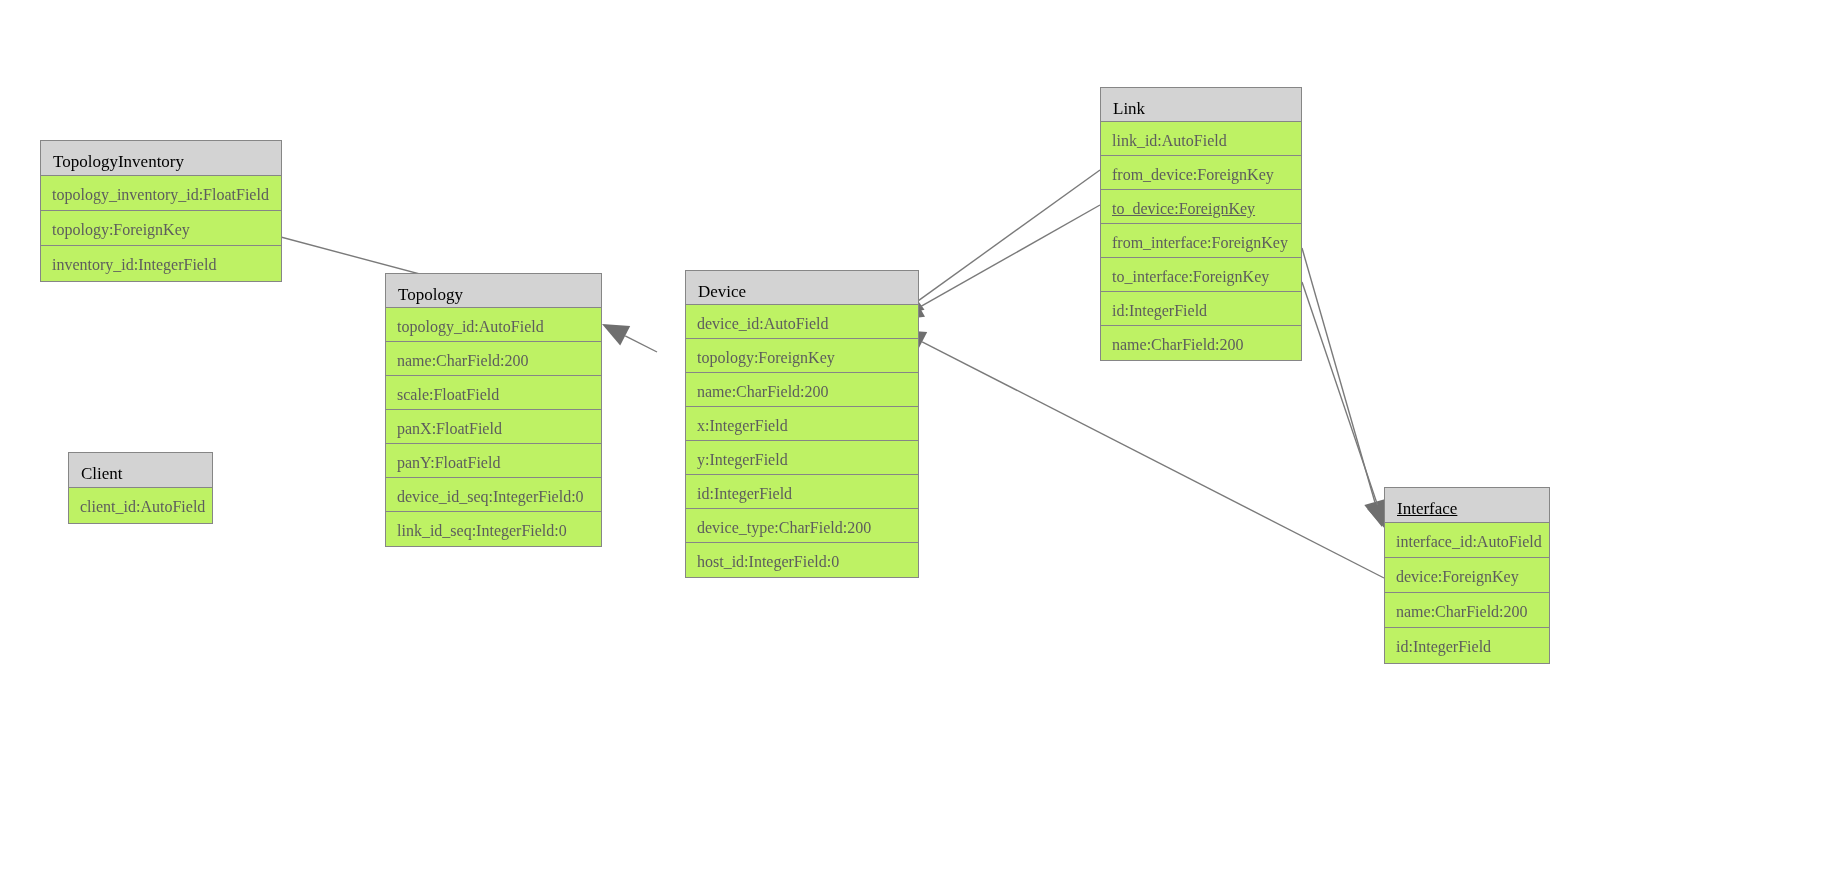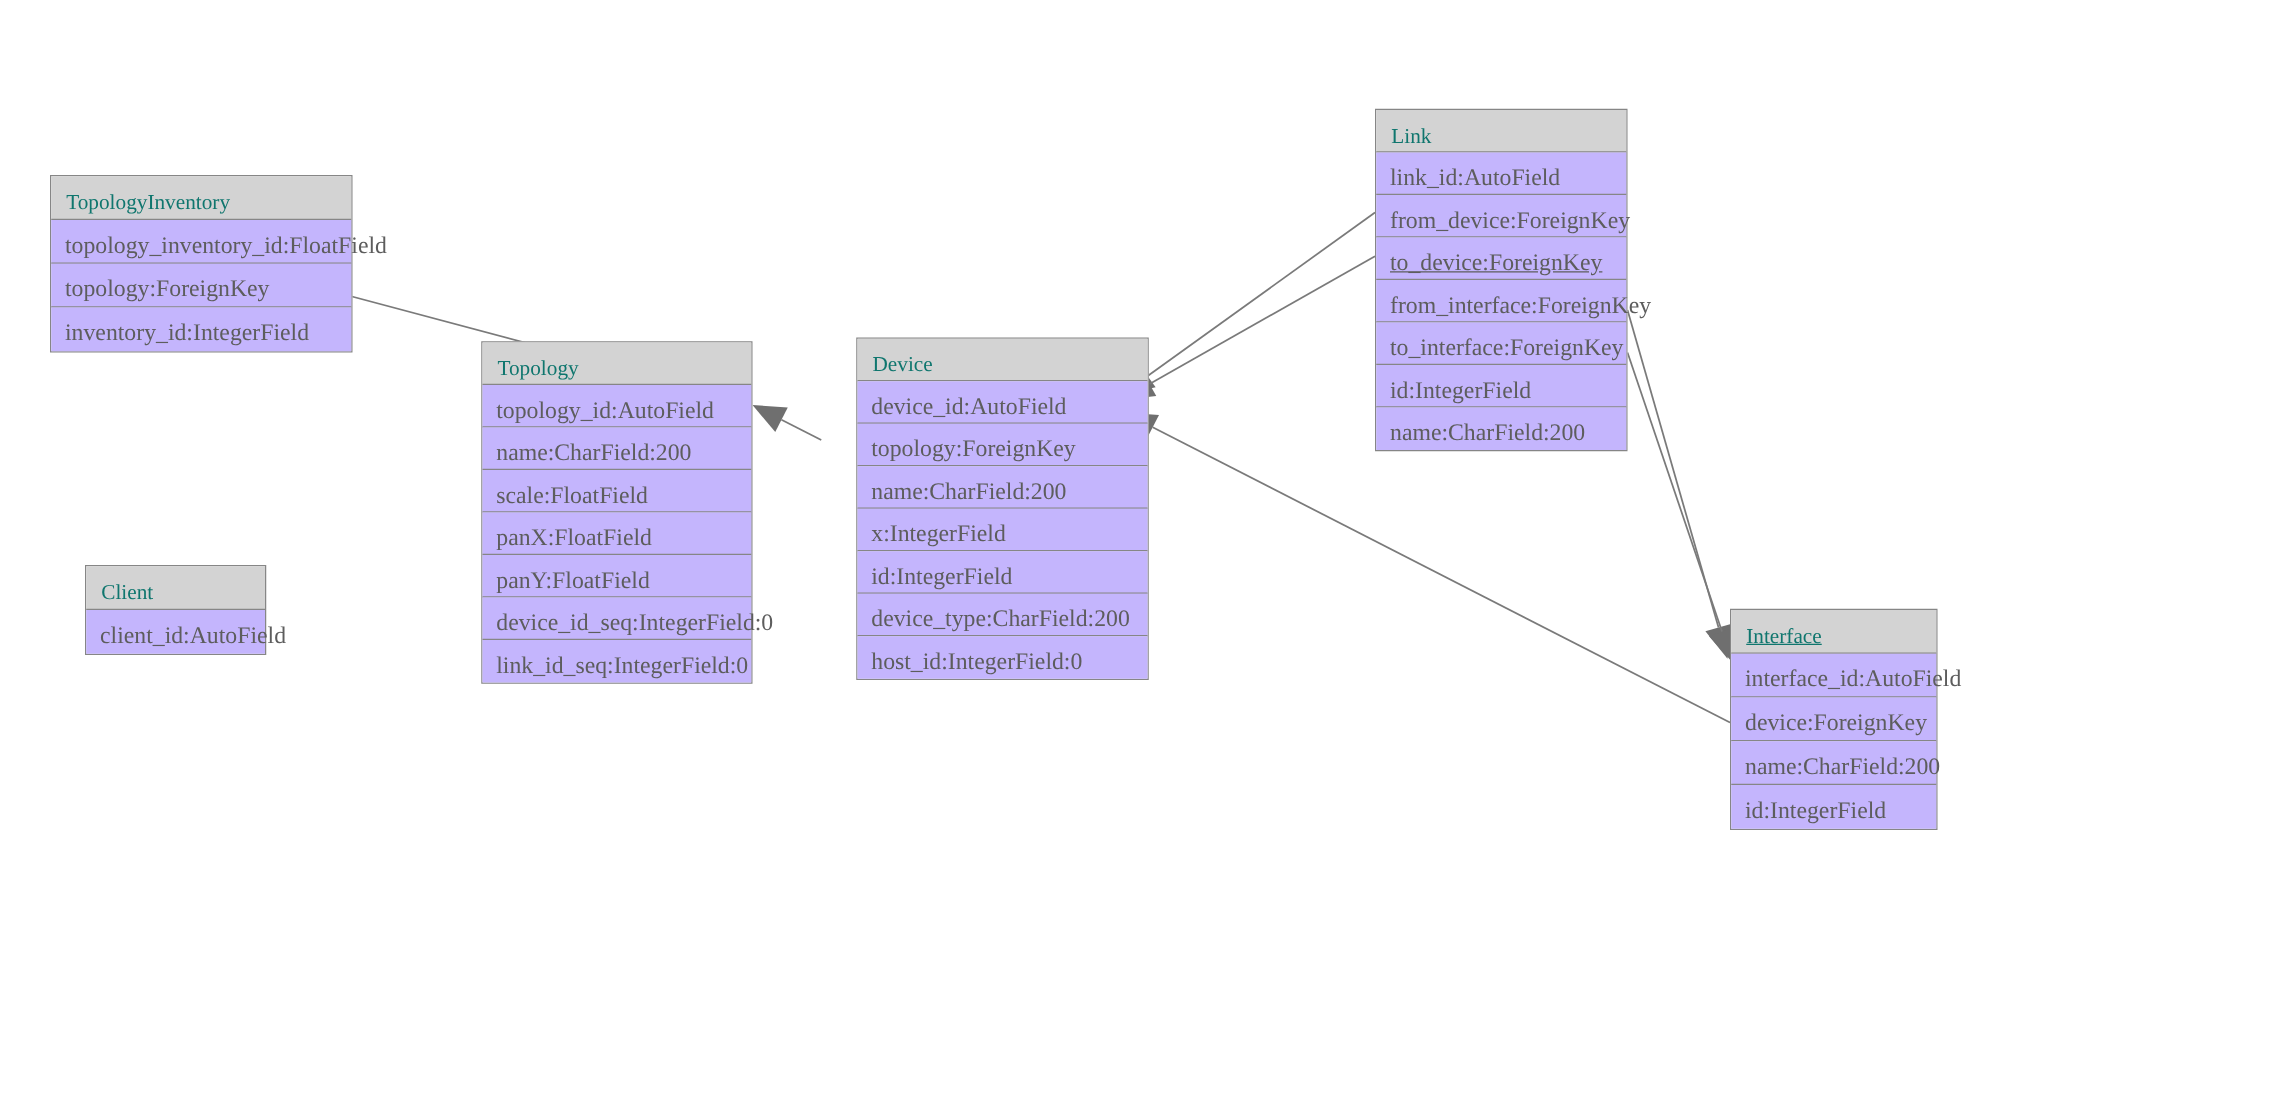--- a/index.html
+++ b/index.html
@@ -28,32 +28,32 @@
     position: absolute;
     box-sizing: border-box;
     border: 1px solid #868686;
     background: #ffffff;
     z-index: 2;
   }
   .entity-header {
     box-sizing: border-box;
     background: #d3d3d3;
     border-bottom: 1px solid #868686;
-    color: #0f766e;
+    color: #000000;
     font-size: 17px;
     line-height: 1;
     padding: 12px 20px 12px 12px;
     white-space: nowrap;
   }
   .entity-field {
     box-sizing: border-box;
-    background: #c4b5fd;
+    background: #bef264;
     border-bottom: 1px solid #868686;
     color: #5d5d5d;
-    font-size: 19px;
+    font-size: 16px;
     line-height: 1;
     padding: 11px 10px 11px 11px;
     white-space: nowrap;
   }
   .entity-field.last {
     border-bottom: none;
   }
 </style>
 </head>
 <body>
@@ -108,20 +108,21 @@
     <div class="entity" style="left: 68px; top: 452px; width: 145px;">
       <div class="entity-header" style="height: 35px; background: rgb(211, 211, 211);">Client</div>
       <div class="entity-field last" style="height: 35px;">client_id:AutoField</div>
     </div>
     <div class="entity" style="left: 685px; top: 270px; width: 234px;">
       <div class="entity-header" style="height: 34px; background: rgb(211, 211, 211);">Device</div>
       <div class="entity-field" style="height: 34px;">device_id:AutoField</div>
       <div class="entity-field" style="height: 34px;">topology:ForeignKey</div>
       <div class="entity-field" style="height: 34px;">name:CharField:200</div>
       <div class="entity-field" style="height: 34px;">x:IntegerField</div>
+      <div class="entity-field" style="height: 34px;">y:IntegerField</div>
       <div class="entity-field" style="height: 34px;">id:IntegerField</div>
       <div class="entity-field" style="height: 34px;">device_type:CharField:200</div>
       <div class="entity-field last" style="height: 34px;">host_id:IntegerField:0</div>
     </div>
     <div class="entity" style="left: 1100px; top: 87px; width: 202px;">
       <div class="entity-header" style="height: 34px; background: rgb(211, 211, 211);">Link</div>
       <div class="entity-field" style="height: 34px;">link_id:AutoField</div>
       <div class="entity-field" style="height: 34px;">from_device:ForeignKey</div>
       <div class="entity-field" style="height: 34px; text-decoration: underline;">to_device:ForeignKey</div>
       <div class="entity-field" style="height: 34px;">from_interface:ForeignKey</div>

